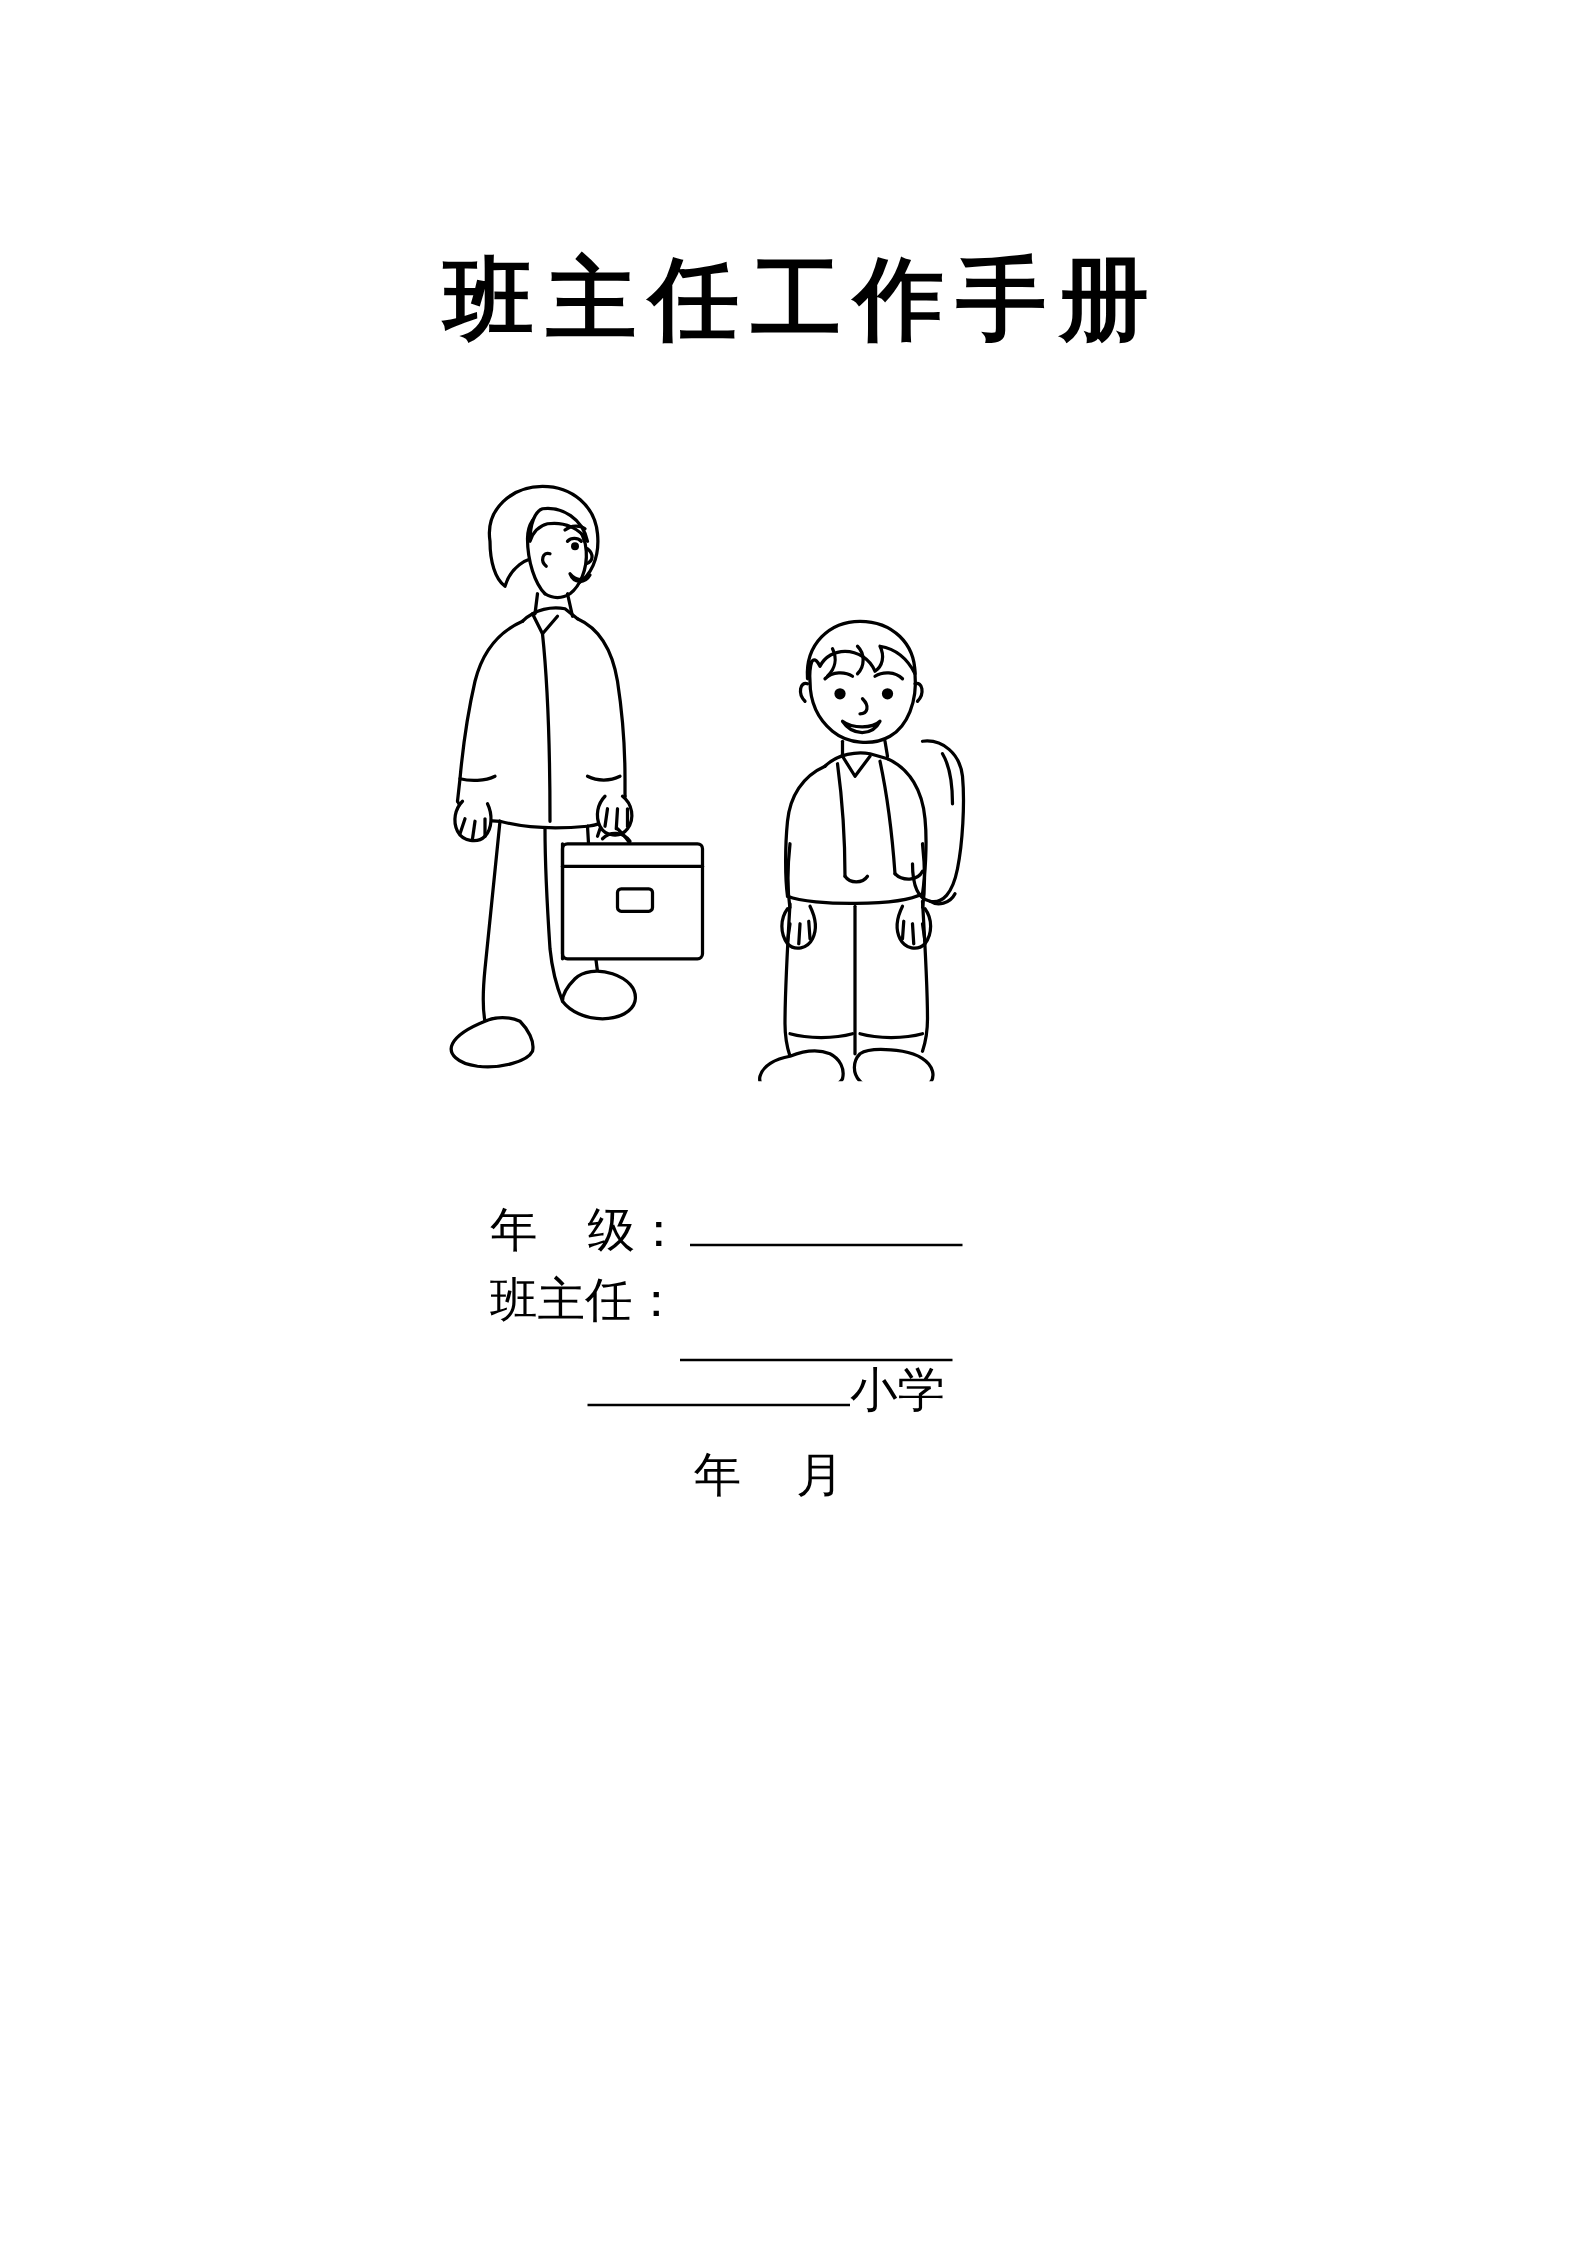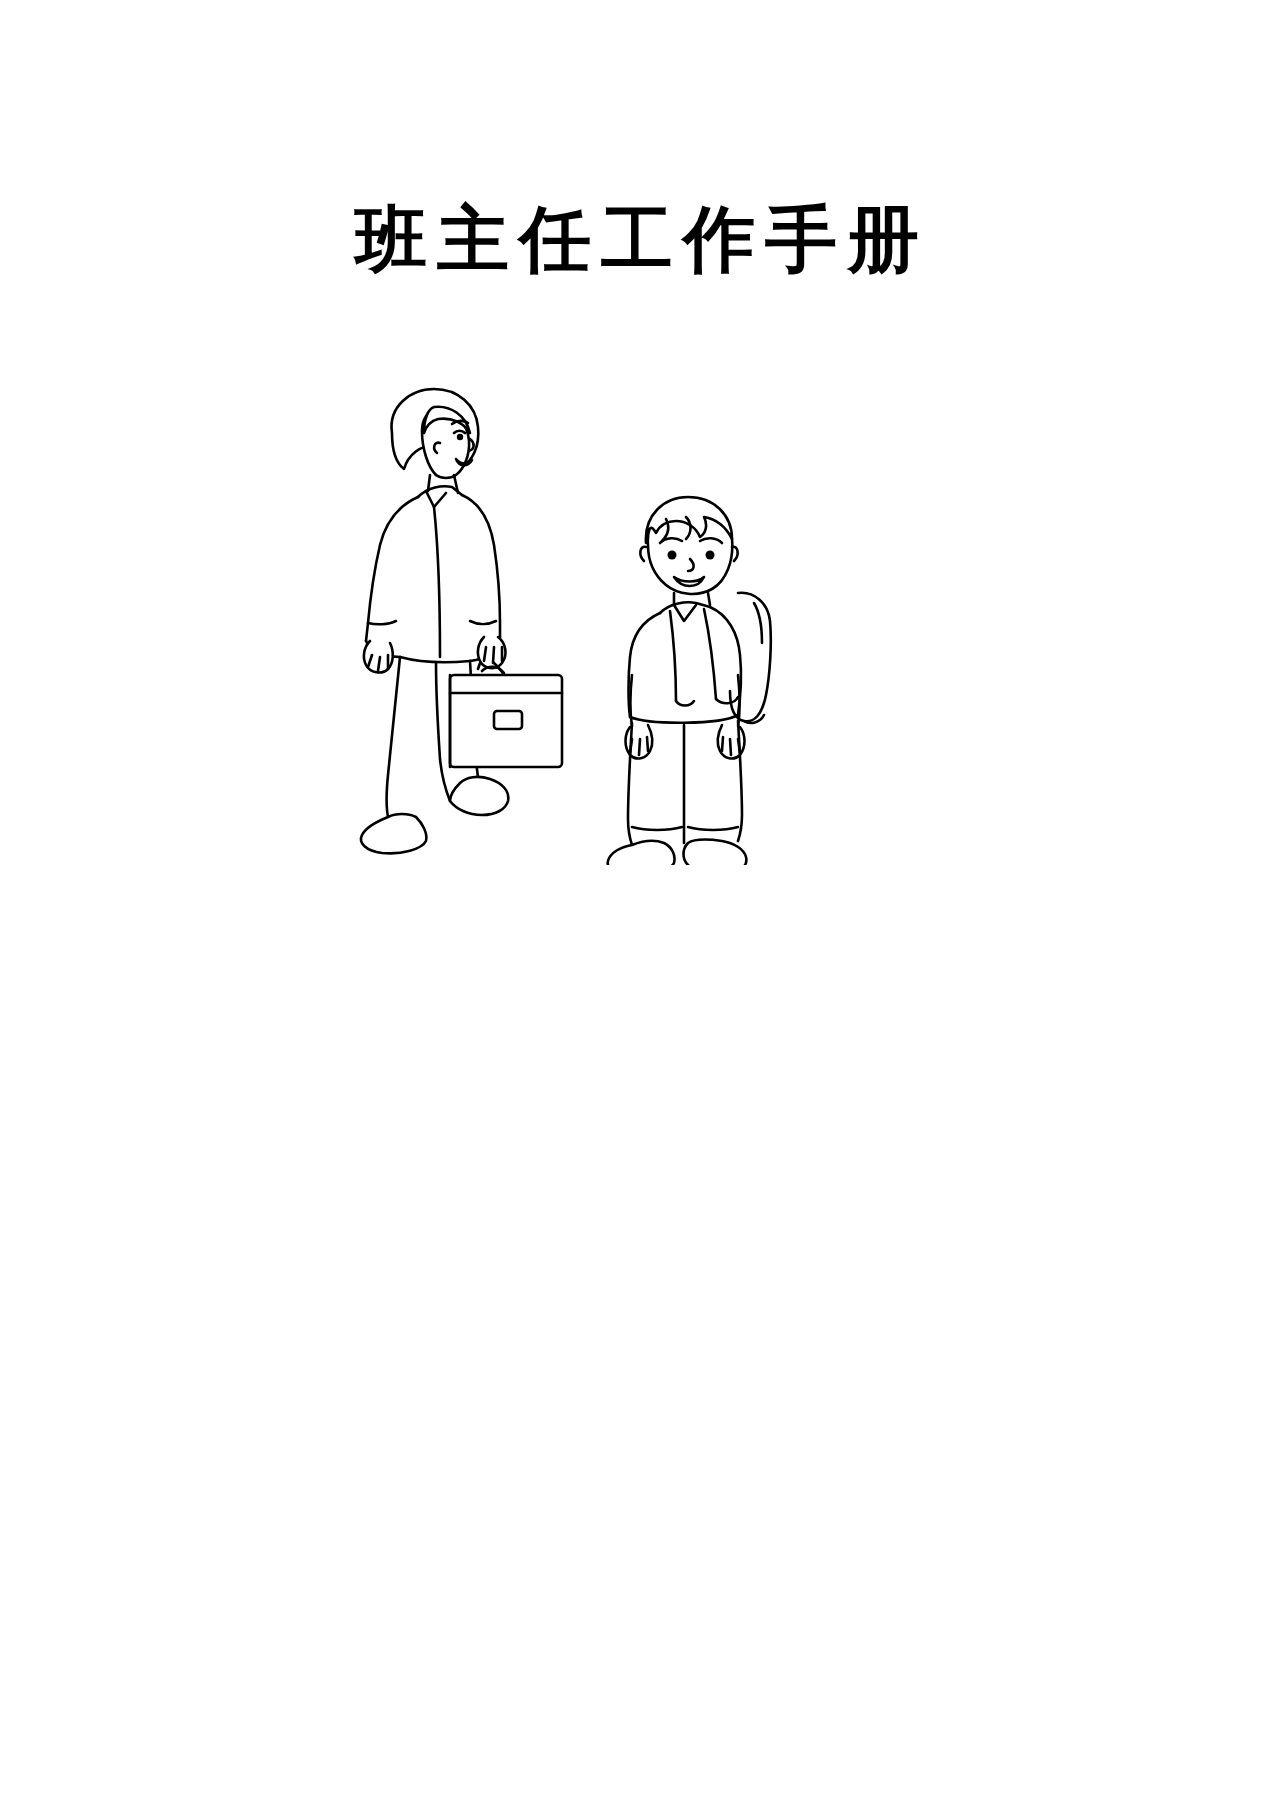--- a/index.html
+++ b/index.html
@@ -234,13 +234,32 @@
 
       <path d="M302 452 C316 456 338 456 352 452"></path>
       <path d="M358 452 C372 456 394 456 408 452"></path>
 
       <path d="M302 470 C290 472 280 478 278 486 C276 494 286 500 302 500 C320 500 340 496 344 488 C346 480 342 472 334 468 C324 464 312 466 302 470 Z" fill="#fff"></path>
 
       <path d="M358 468 C352 474 352 484 358 490 C366 498 386 500 400 498 C412 496 418 490 416 482 C414 474 404 468 392 466 C378 464 364 464 358 468 Z" fill="#fff"></path>
     </svg>
   </div>
 
+  <div class="fields">
+
+    <div class="field-row row-grade">
+      <span class="label">年</span><span class="grade-gap"></span><span class="label">级：</span><span class="blank blank-grade"></span>
+    </div>
+
+    <div class="field-row row-teacher">
+      <span class="label">班主任：</span><span class="teacher-wrap"><span class="blank blank-teacher teacher-blank"></span></span>
+    </div>
+
+    <div class="field-row row-school">
+      <span class="blank blank-school"></span><span class="label">小学</span>
+    </div>
+
+    <div class="field-row row-date">
+      <span class="label">年</span><span class="date-gap"></span><span class="label">月</span>
+    </div>
+
+  </div>
 </div>
 
 </body></html>

